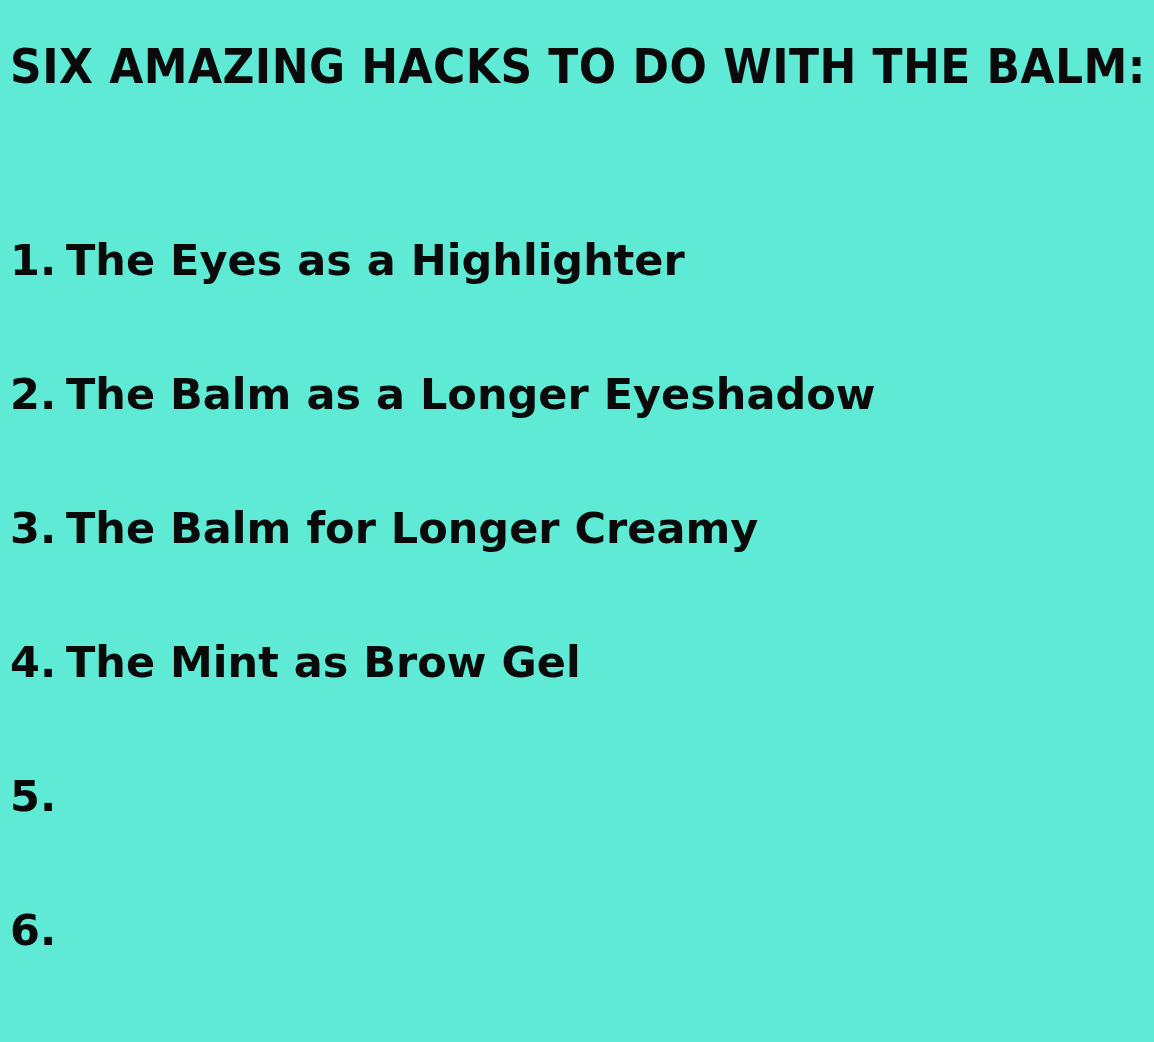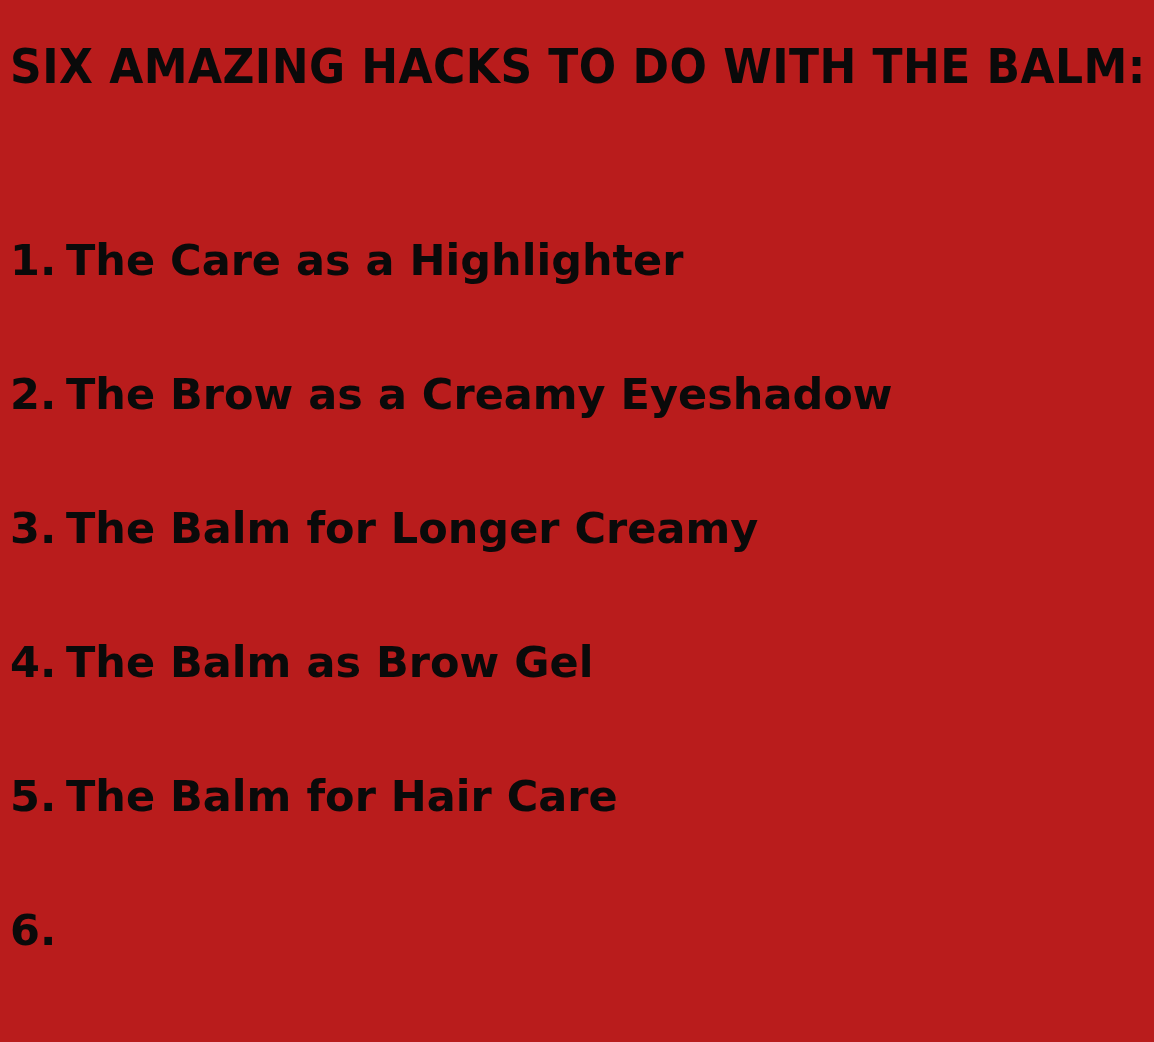--- a/index.html
+++ b/index.html
@@ -70,49 +70,48 @@
     flex: 0 0 auto;
   }
 
   .hack-label {
     flex: 0 1 auto;
   }
 </style>
 </head>
 <body style="background: rgb(169, 222, 223);">
 
-<div class="slide" style="background: #b91c1c;">
+<div class="slide" style="background: #5eead4;">
 
   <div class="heading" style="color: rgb(10, 10, 10); transform: scaleX(0.916868);">SIX AMAZING HACKS TO DO WITH THE BALM:</div>
 
   <ul class="hack-list">
 
     <li class="hack-item" style="color: rgb(10, 10, 10);">
       <span class="hack-index">1.</span>
-      <span class="hack-label">The Care as a Highlighter</span>
+      <span class="hack-label">The Eyes as a Highlighter</span>
     </li>
 
     <li class="hack-item" style="color: rgb(10, 10, 10);">
       <span class="hack-index">2.</span>
-      <span class="hack-label">The Brow as a Creamy Eyeshadow</span>
+      <span class="hack-label">The Balm as a Longer Eyeshadow</span>
     </li>
 
     <li class="hack-item" style="color: rgb(10, 10, 10);">
       <span class="hack-index">3.</span>
       <span class="hack-label">The Balm for Longer Creamy</span>
     </li>
 
     <li class="hack-item" style="color: rgb(10, 10, 10);">
       <span class="hack-index">4.</span>
-      <span class="hack-label">The Balm as Brow Gel</span>
+      <span class="hack-label">The Mint as Brow Gel</span>
     </li>
 
     <li class="hack-item" style="color: rgb(10, 10, 10);">
       <span class="hack-index">5.</span>
-      <span class="hack-label">The Balm for Hair Care</span>
     </li>
 
     <li class="hack-item" style="color: rgb(10, 10, 10);">
       <span class="hack-index">6.</span>
     </li>
 
   </ul>
 
 </div>
 

